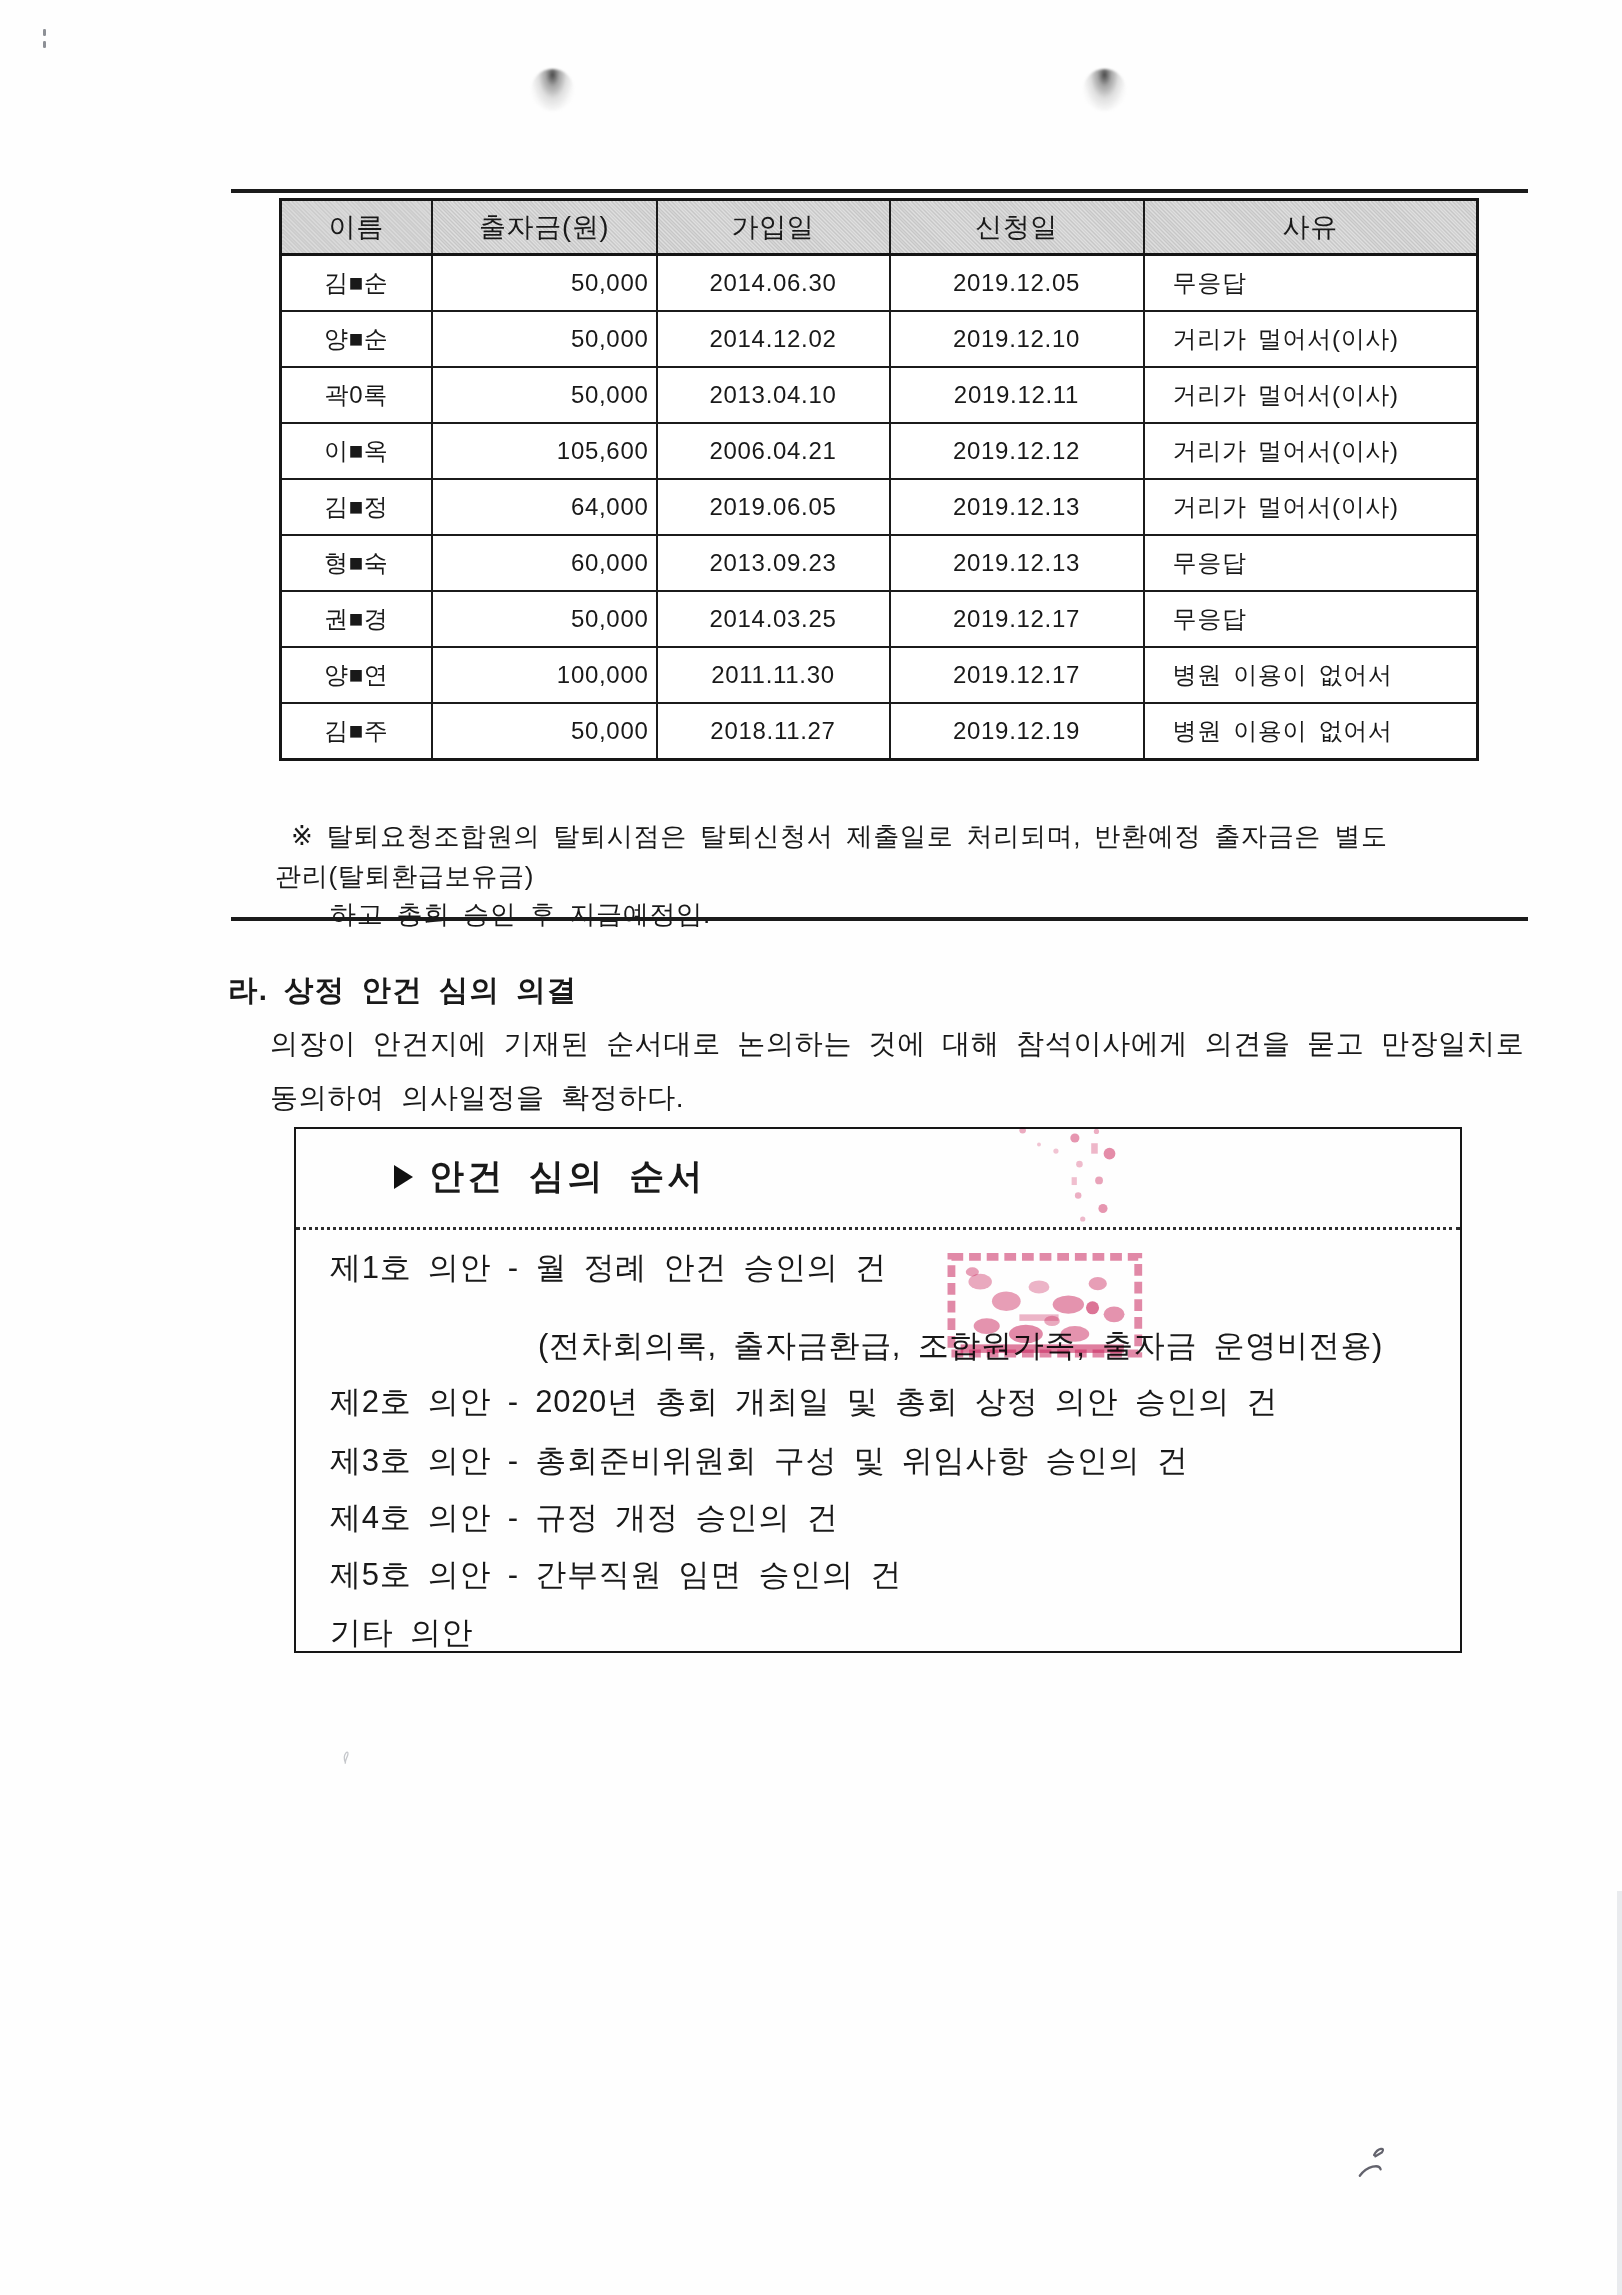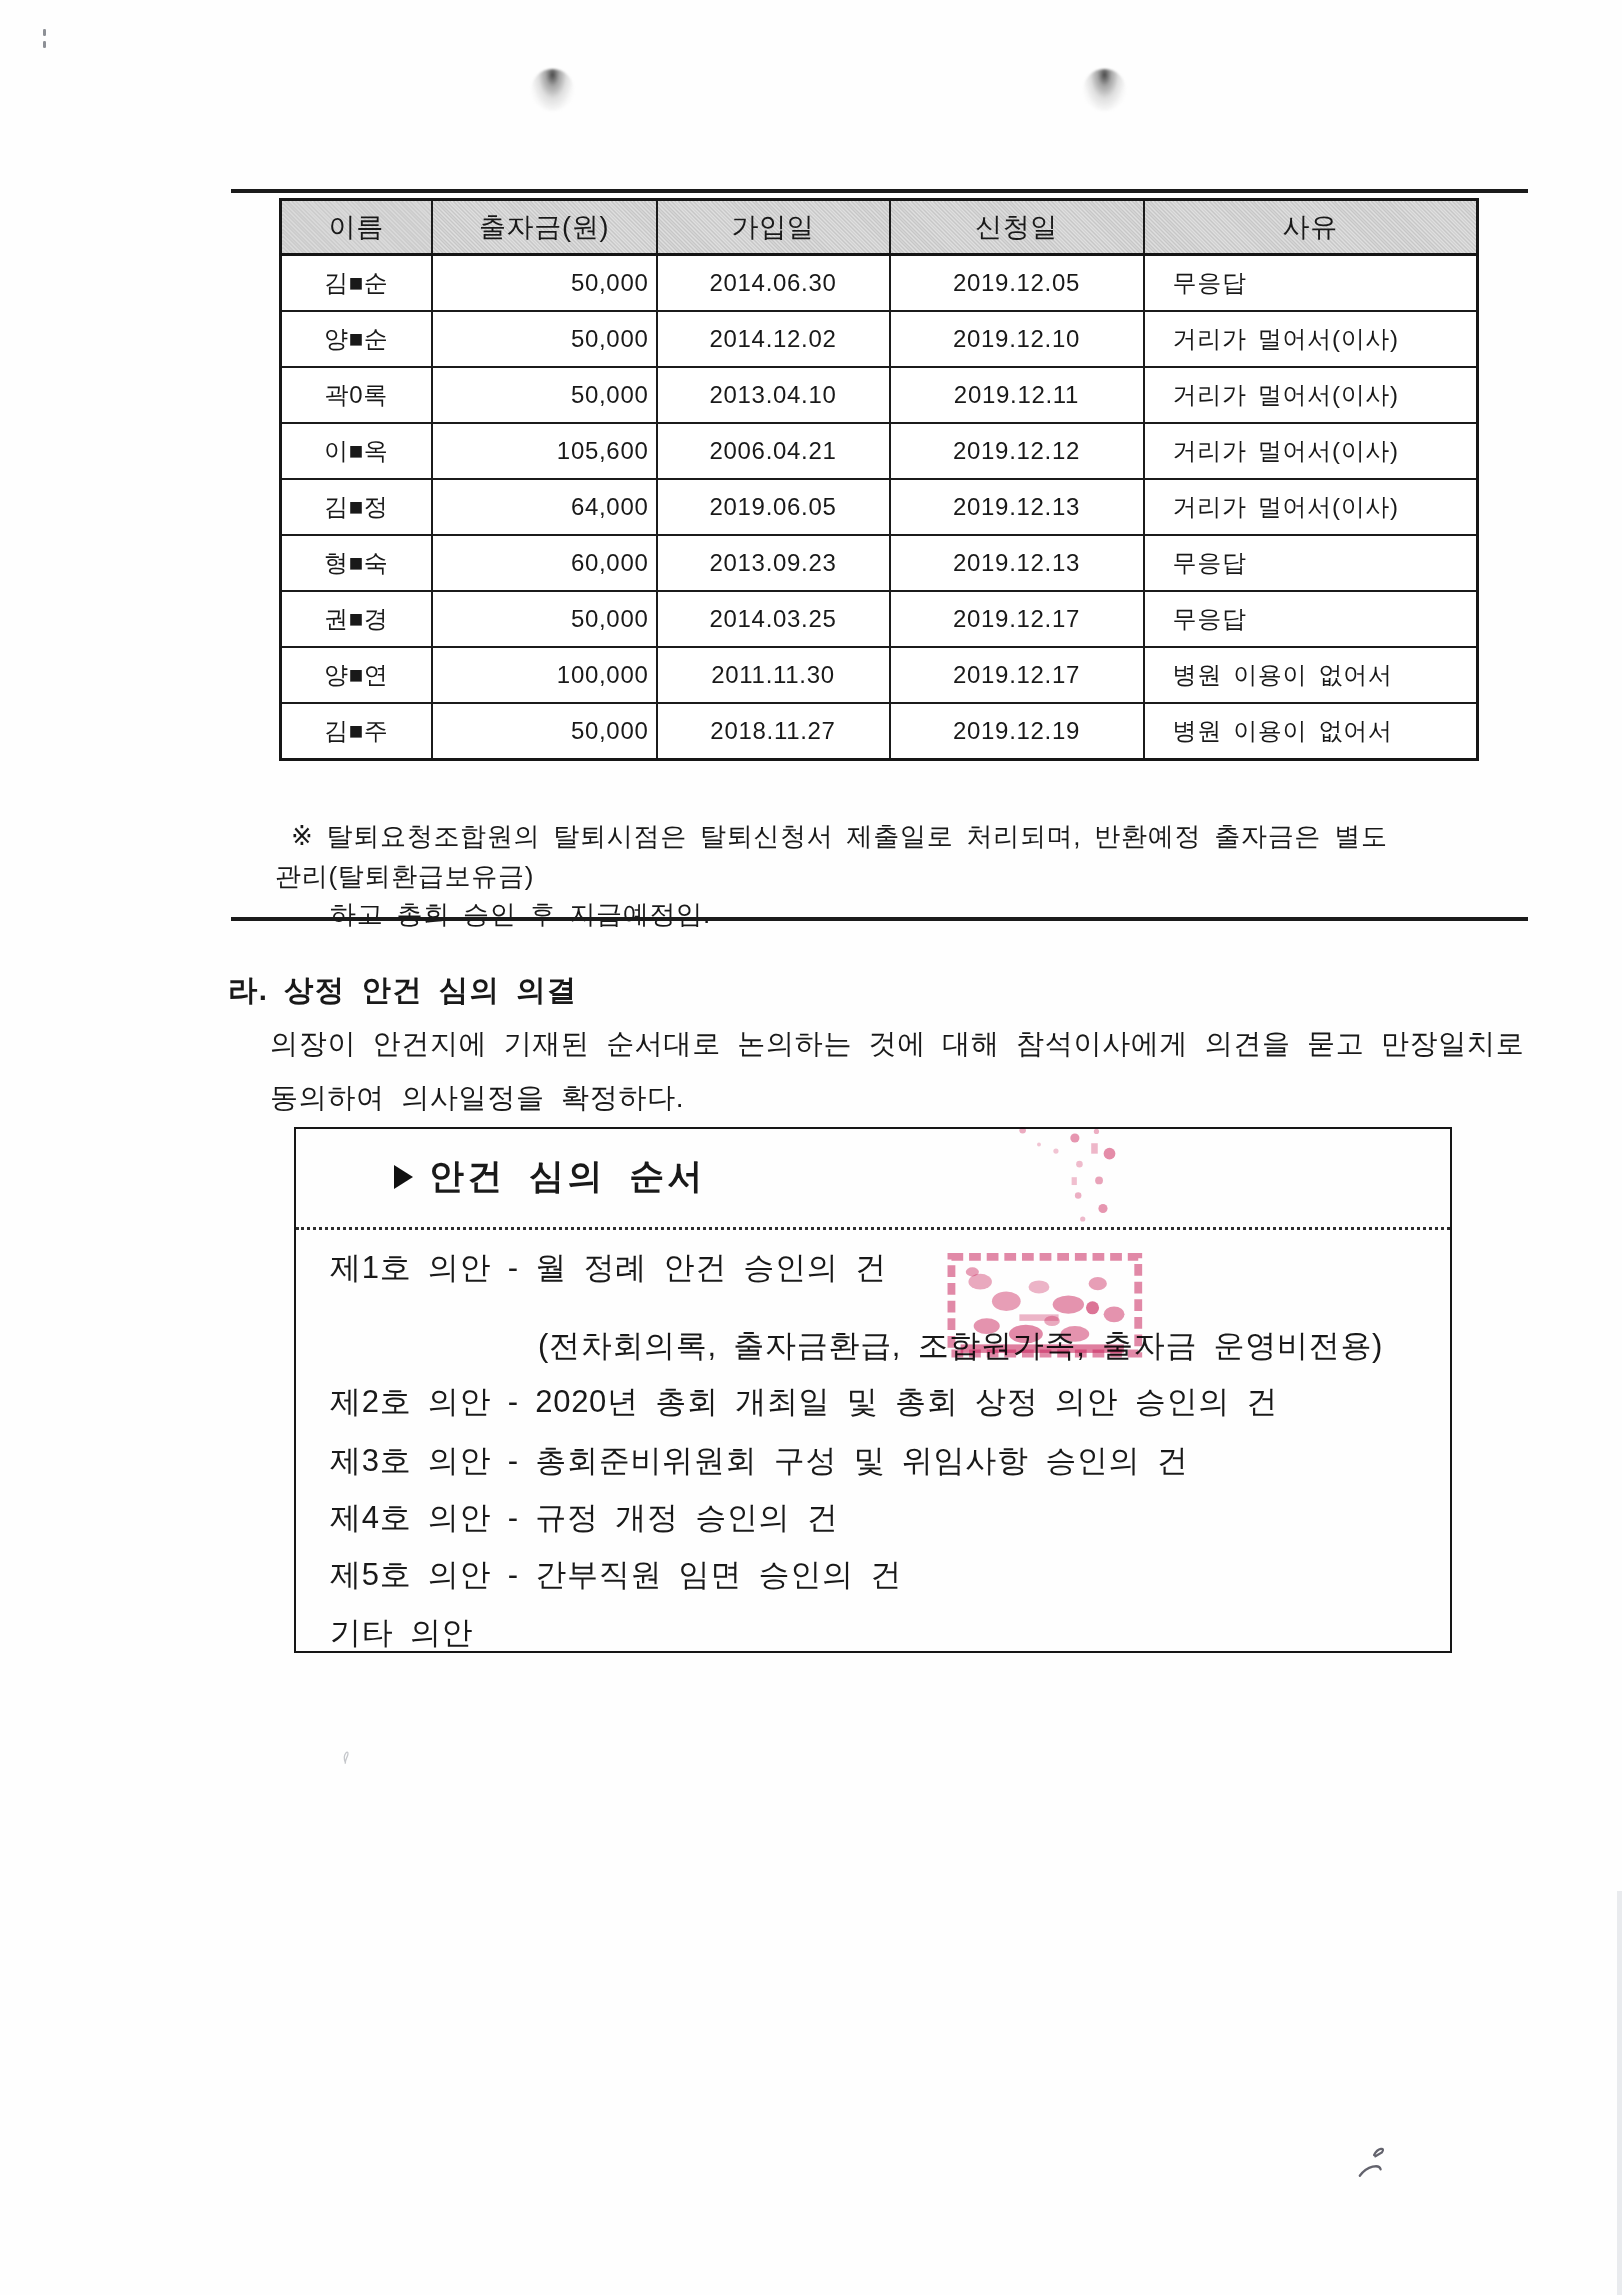--- a/index.html
+++ b/index.html
@@ -55,21 +55,21 @@
   .note{position:absolute;font-size:26px;letter-spacing:0.7px;word-spacing:5.2px;white-space:nowrap;}
   .note.n1{left:291px;top:819px;}
   .note.n2{left:275px;top:859px;}
   .note.n3{left:330px;top:897px;}
   
   .sec-heading{position:absolute;left:228px;top:971px;font-size:29.4px;font-weight:700;letter-spacing:1.3px;word-spacing:6.5px;white-space:nowrap;}
   .sec-para{position:absolute;left:270px;font-size:28px;letter-spacing:0.7px;word-spacing:7.9px;white-space:nowrap;}
   .sec-para.p1{top:1025px;}
   .sec-para.p2{top:1079px;}
   
-  .agenda-box{position:absolute;left:294px;top:1127px;width:1154px;height:522px;border:2.6px solid #161616;background:transparent;}
+  .agenda-box{position:absolute;left:294px;top:1127px;width:1154px;height:522px;border:2.6px solid #161616;background:transparent;padding-left:10px;}
   .agenda-title{position:absolute;left:133px;top:23.6px;font-size:35px;font-weight:700;letter-spacing:3.3px;word-spacing:10.5px;white-space:nowrap;}
   .tri{position:absolute;left:98px;top:36px;width:0;height:0;
     border-top:12.4px solid transparent;border-bottom:12.4px solid transparent;border-left:19.6px solid #111;}
   .dotline{position:absolute;left:0;top:98px;width:100%;border-top:3.9px dotted #2e2e2e;}
   .agenda-item{position:absolute;left:34px;font-size:31px;letter-spacing:0.7px;word-spacing:7.2px;white-space:nowrap;}
   .agenda-item.i0{top:118px;}
   .agenda-item.i1{top:196px;left:242px;}
   .agenda-item.i2{top:252px;}
   .agenda-item.i3{top:311px;}
   .agenda-item.i4{top:368px;}

